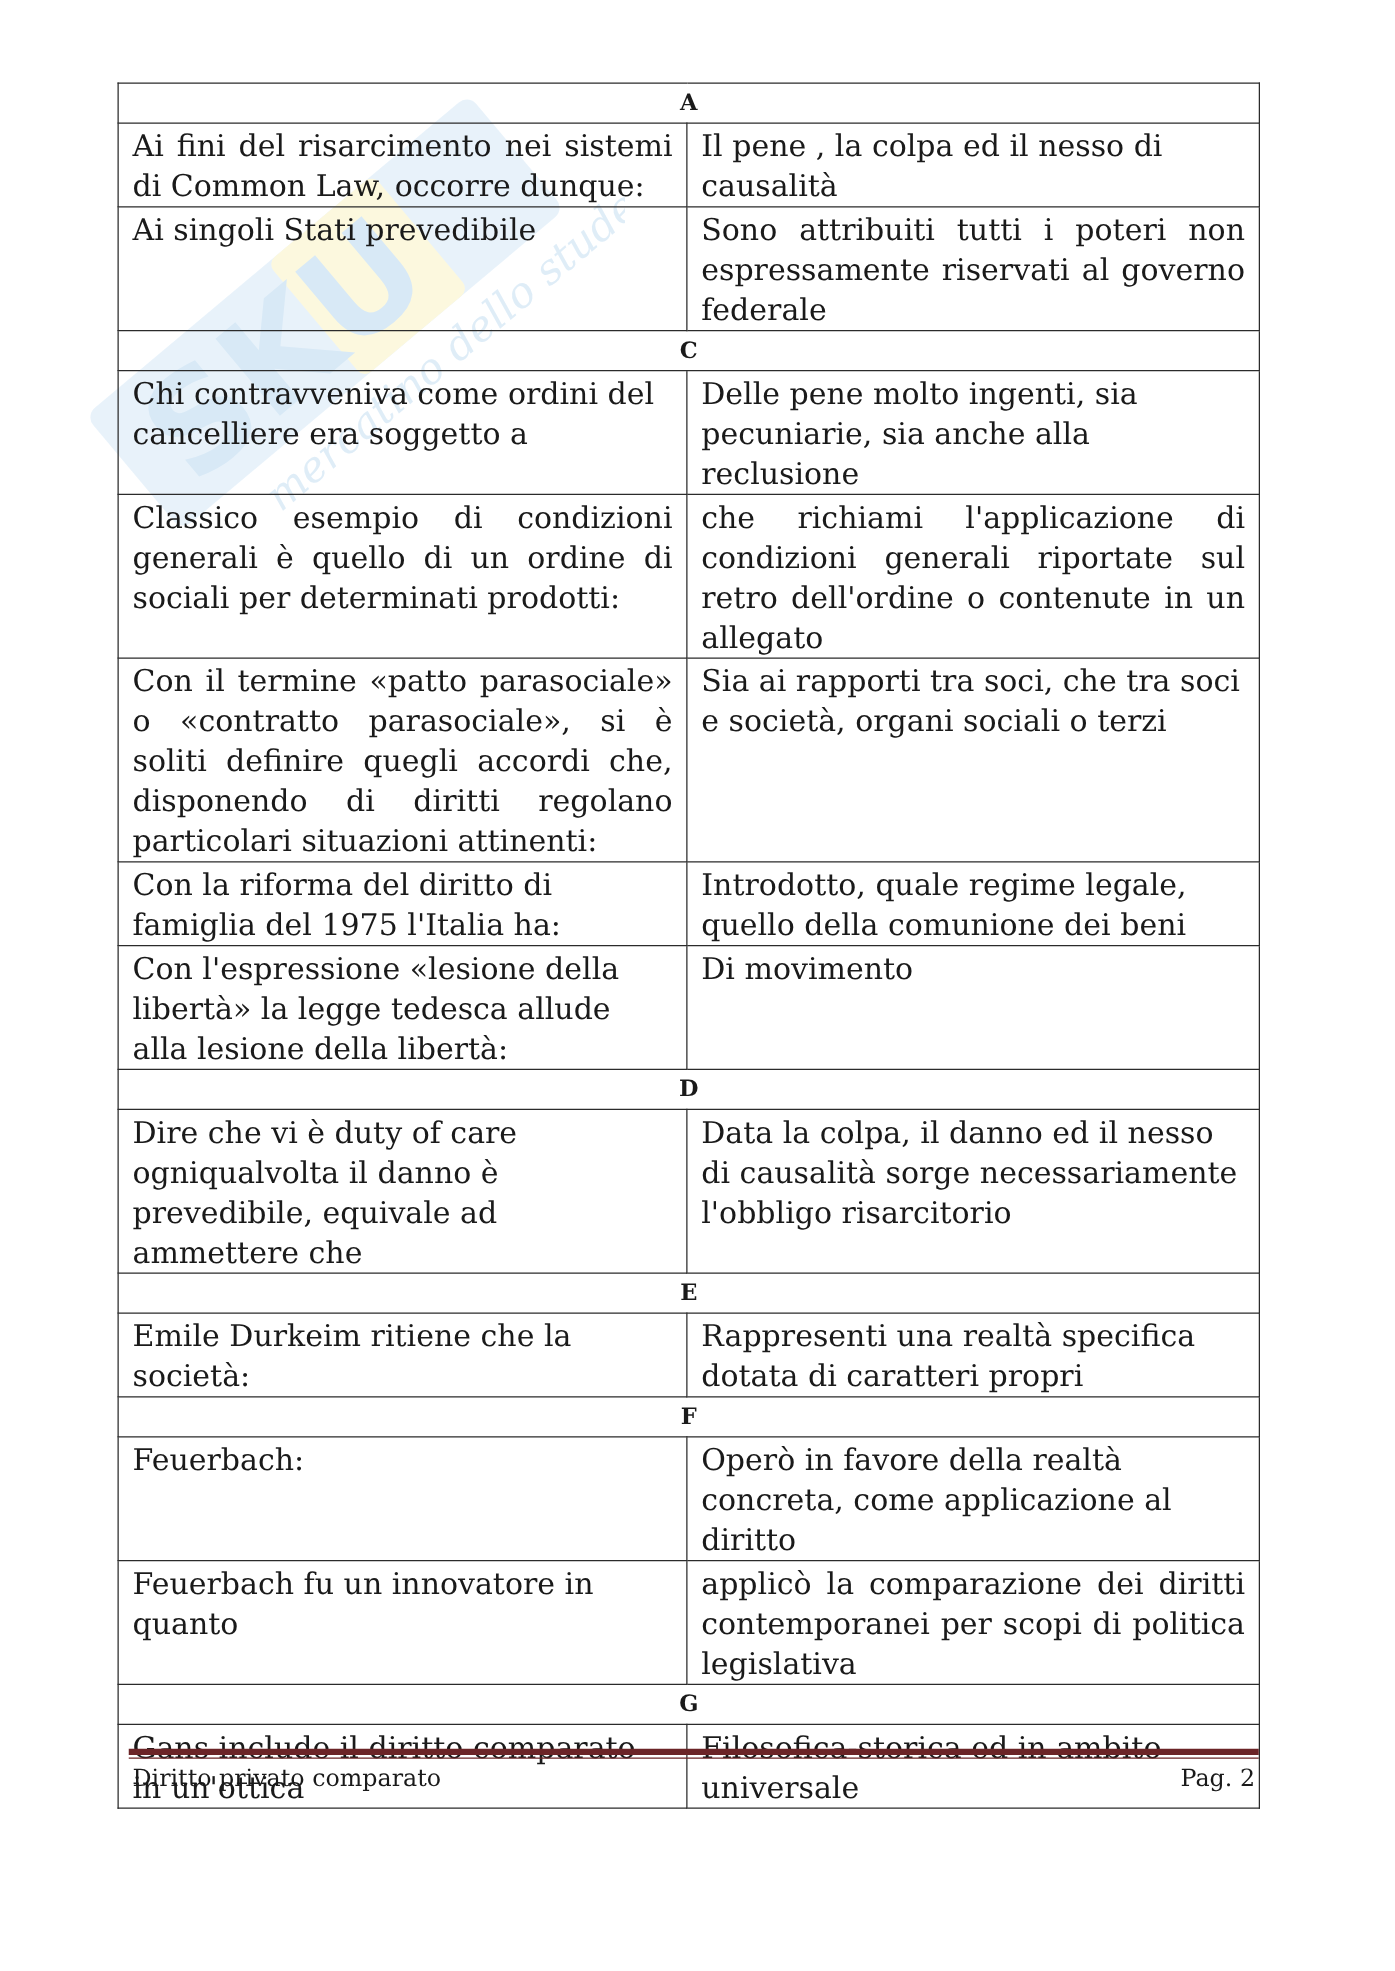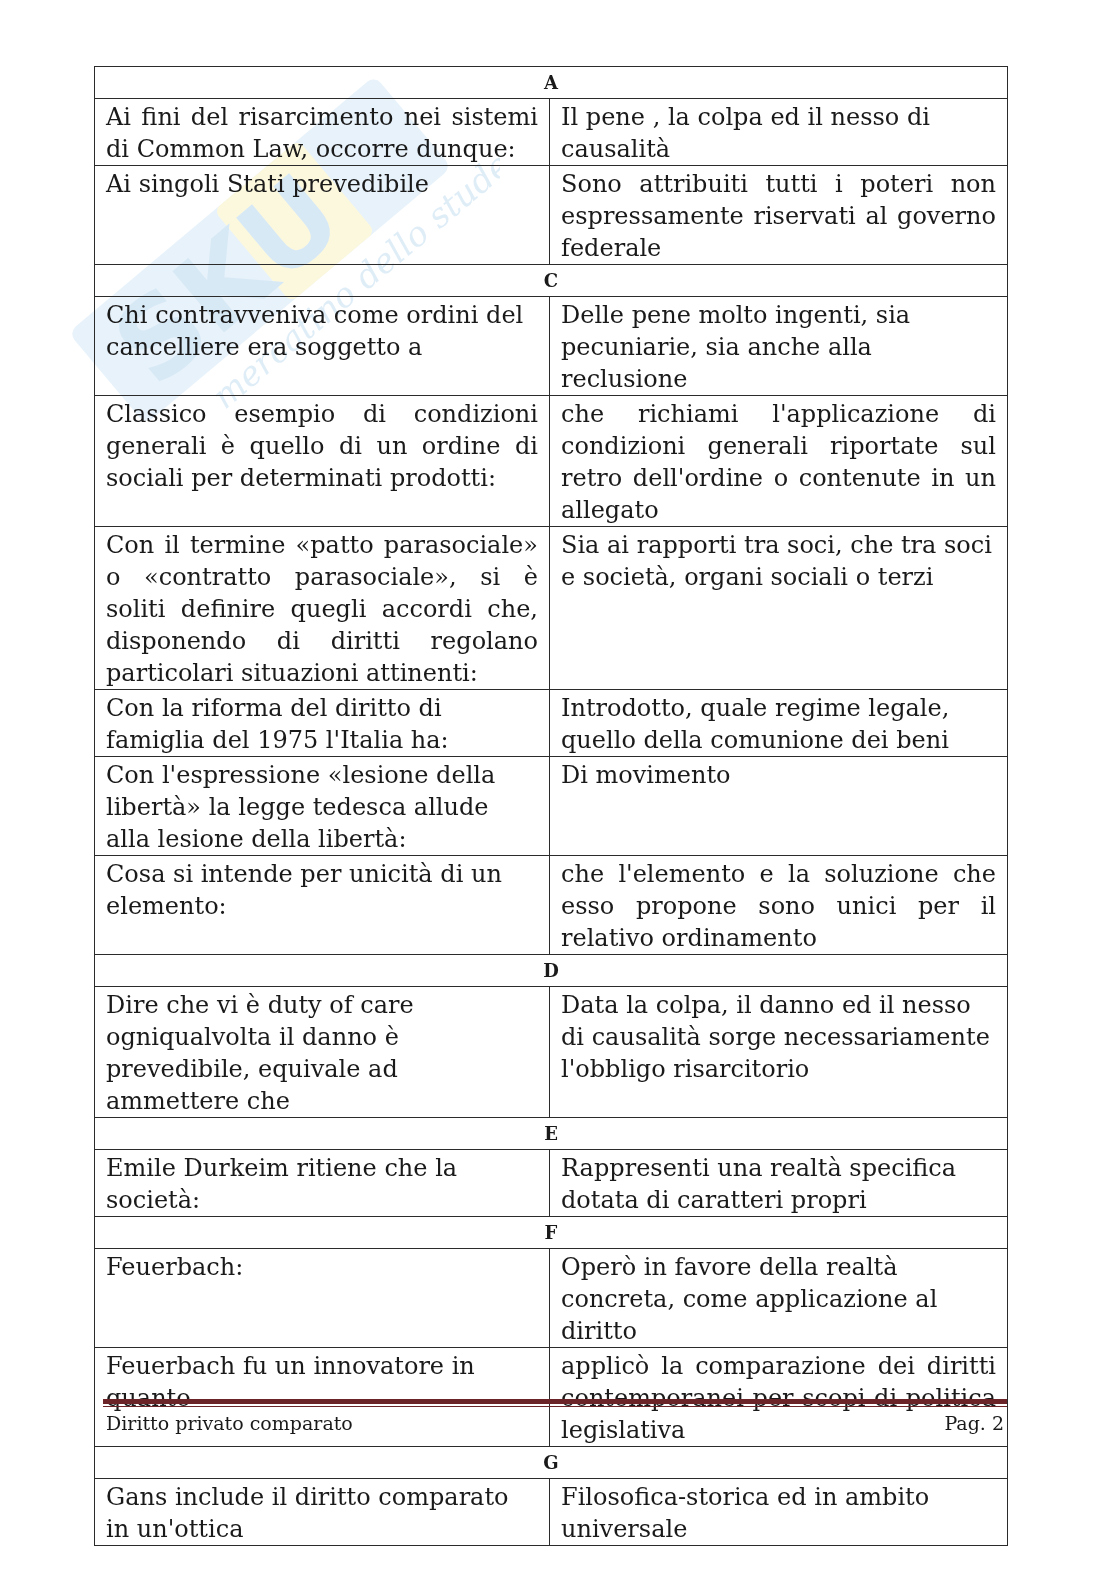--- a/index.html
+++ b/index.html
@@ -69,24 +69,20 @@
       <td>Sia ai rapporti tra soci, che tra soci e società, organi sociali o terzi</td>
     </tr>
     <tr>
       <td>Con la riforma del diritto di famiglia del 1975 l'Italia ha:</td>
       <td>Introdotto, quale regime legale, quello della comunione dei beni</td>
     </tr>
     <tr>
       <td>Con l'espressione «lesione della libertà» la legge tedesca allude alla lesione della libertà:</td>
       <td>Di movimento</td>
     </tr>
-    <tr>
-      <td>Cosa si intende per unicità di un elemento:</td>
-      <td class="justify">che l'elemento e la soluzione che esso propone sono unici per il relativo ordinamento</td>
-    </tr>
 
     <tr class="letter-row">
       <td colspan="2">D</td>
     </tr>
     <tr>
       <td>Dire che vi è duty of care ogniqualvolta il danno è prevedibile, equivale ad ammettere che</td>
       <td>Data la colpa, il danno ed il nesso di causalità sorge necessariamente l'obbligo risarcitorio</td>
     </tr>
 
     <tr class="letter-row">

